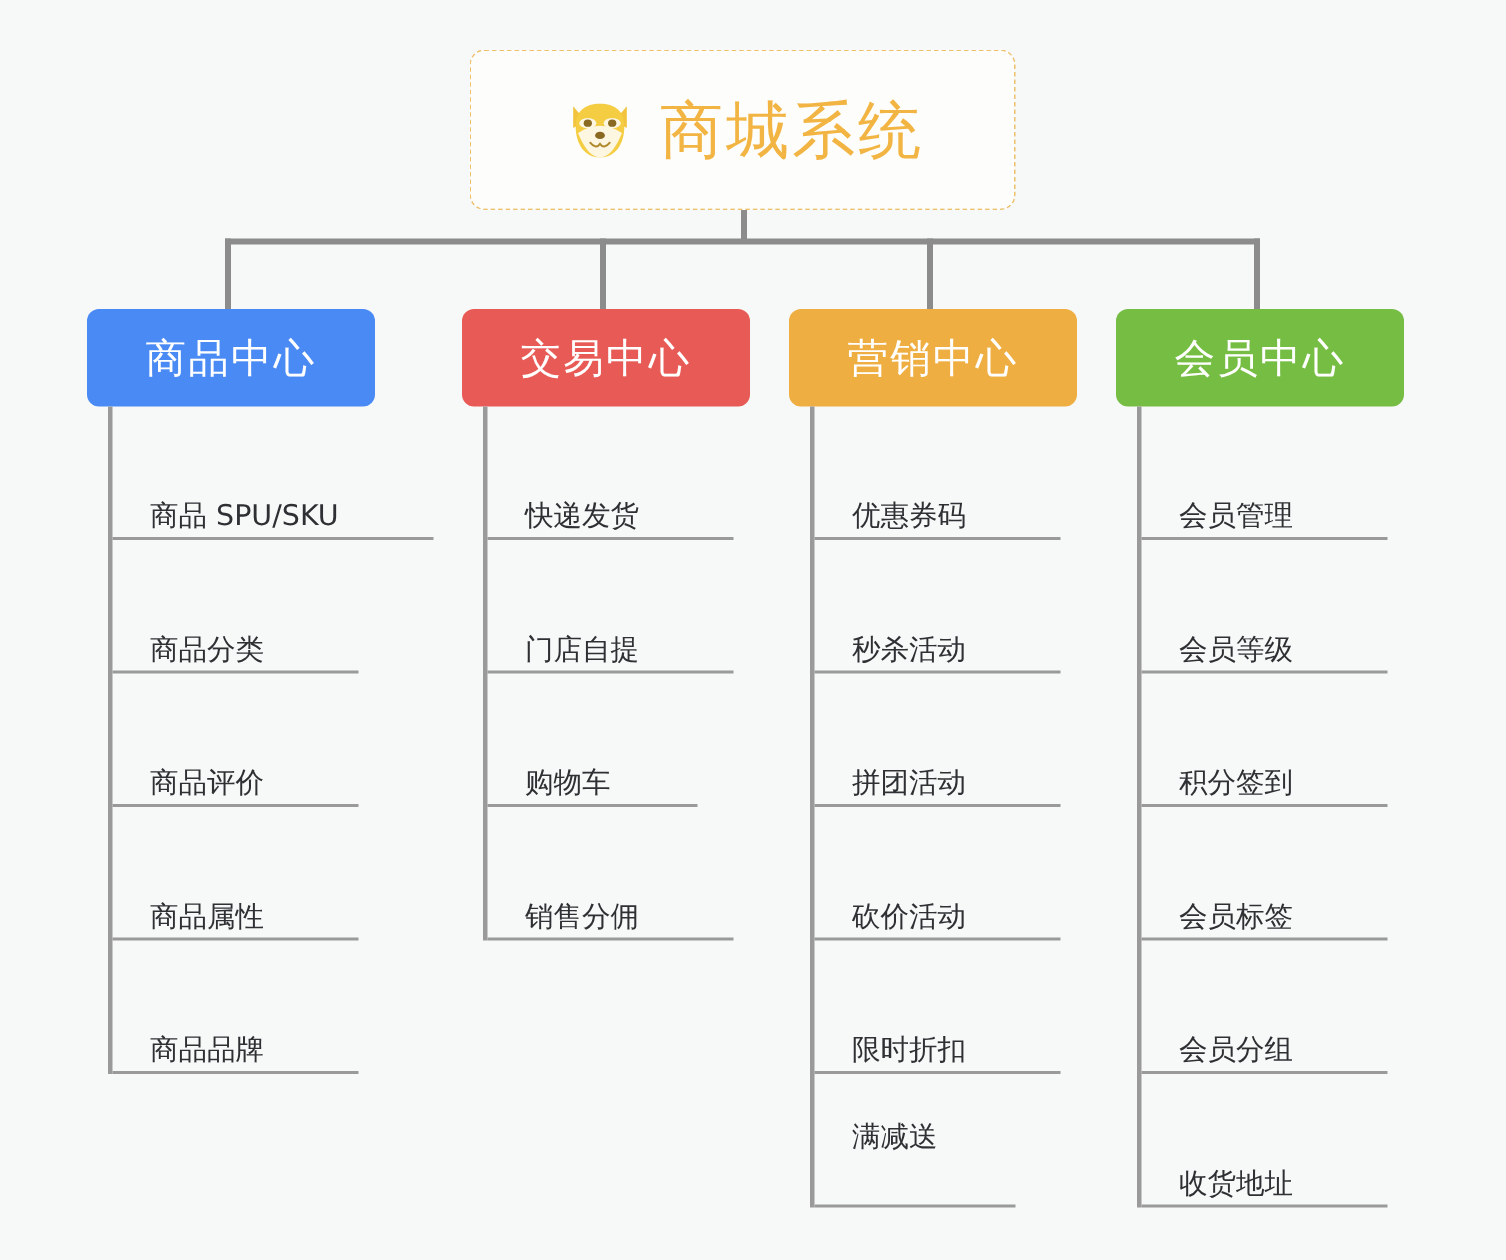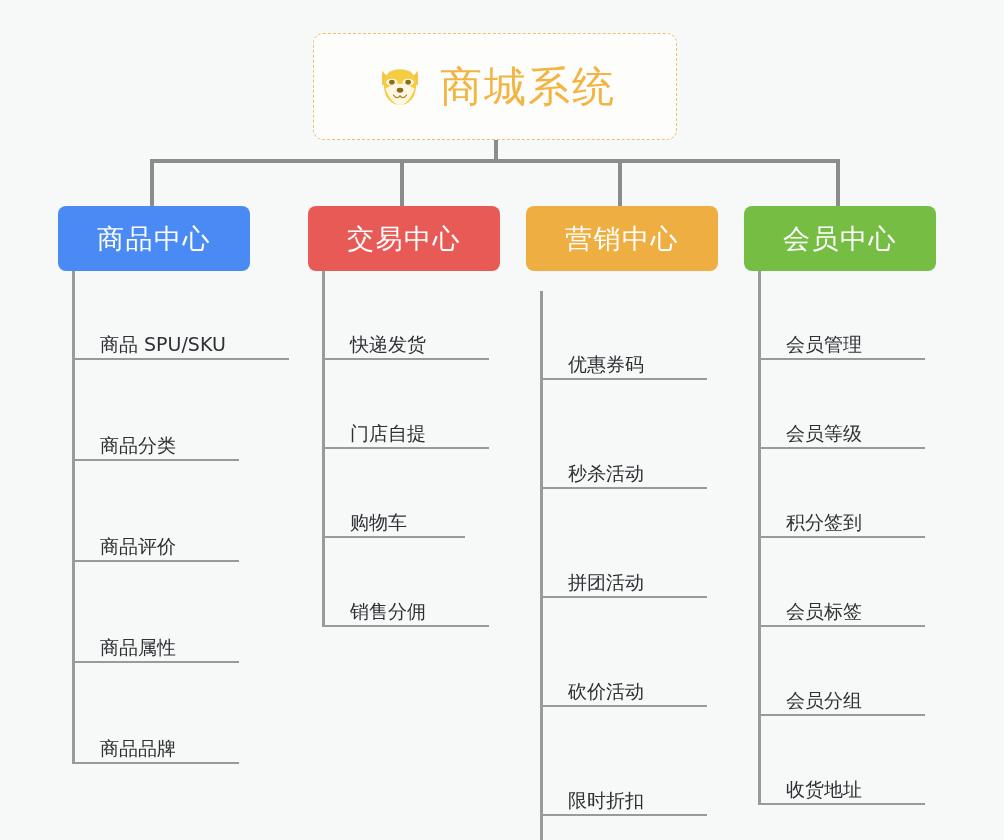--- a/index.html
+++ b/index.html
@@ -111,24 +111,24 @@
   .leaf-label {
     font-size: 19px;
     color: #2e3033;
     line-height: 1.1;
     white-space: nowrap;
     font-family: "DejaVu Sans", "Liberation Sans", sans-serif;
   }
 
   
   .col-0 .leaf { width: 214px; }
-  .col-0 .leaf.short { width: 164px; margin-top: 12px; }
+  .col-0 .leaf.short { width: 164px; }
   .col-1 .leaf { width: 164px; }
   .col-1 .leaf.short { width: 140px; }
-  .col-2 .leaf { width: 164px; margin-top: 20px; }
+  .col-2 .leaf { width: 164px; }
   .col-2 .leaf.short { width: 134px; align-items: center; }
   .col-3 .leaf { width: 164px; }
 </style>
 </head>
 <body>
 
 <div class="mindmap">
 
   <div class="root-node">
     <span class="root-emoji">

